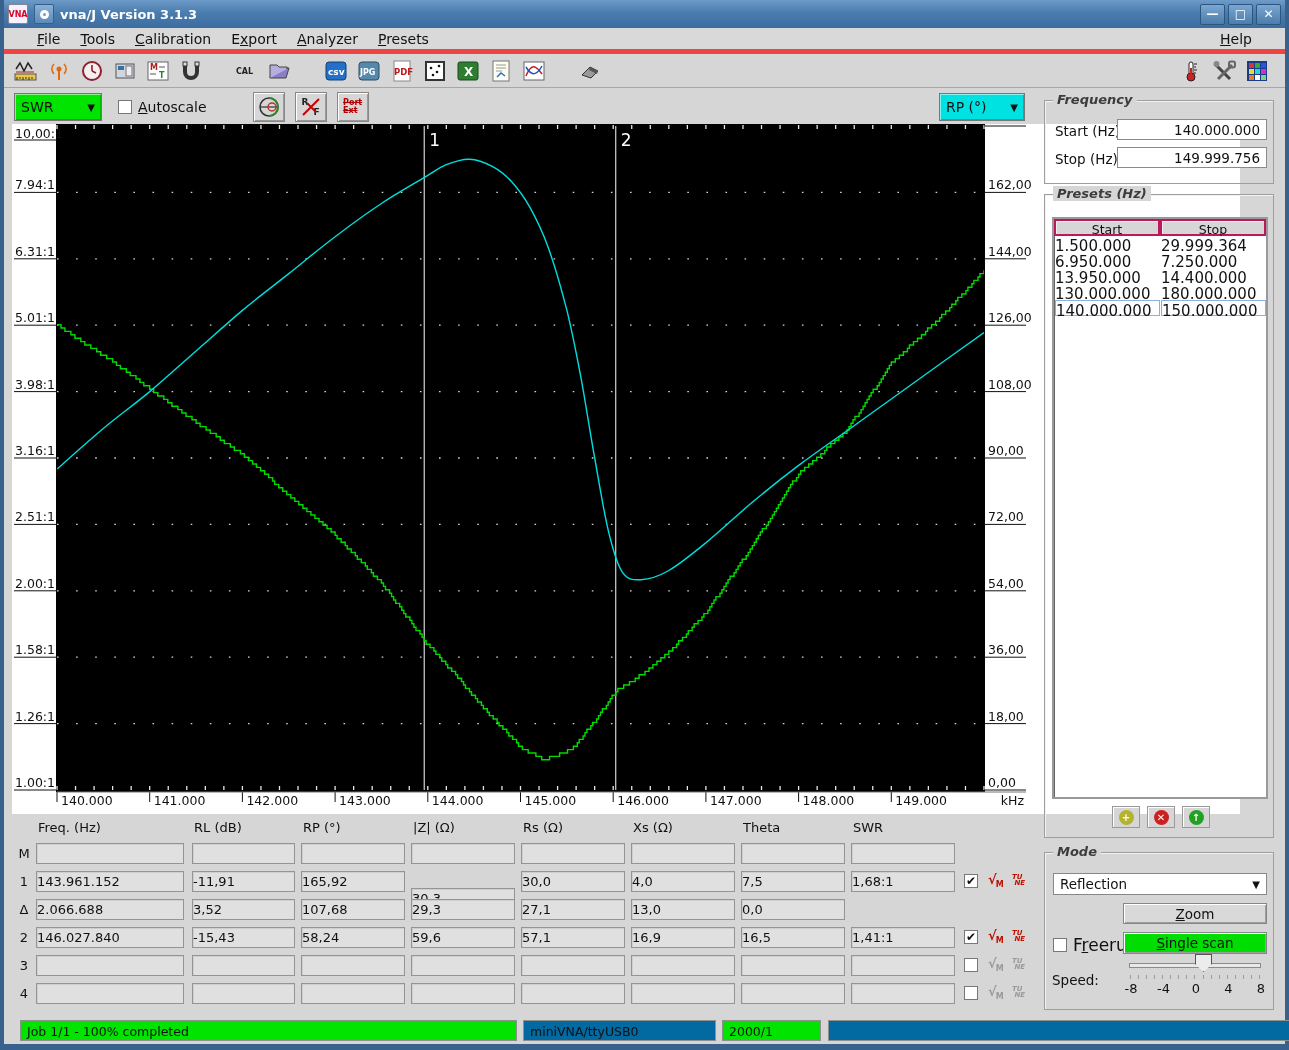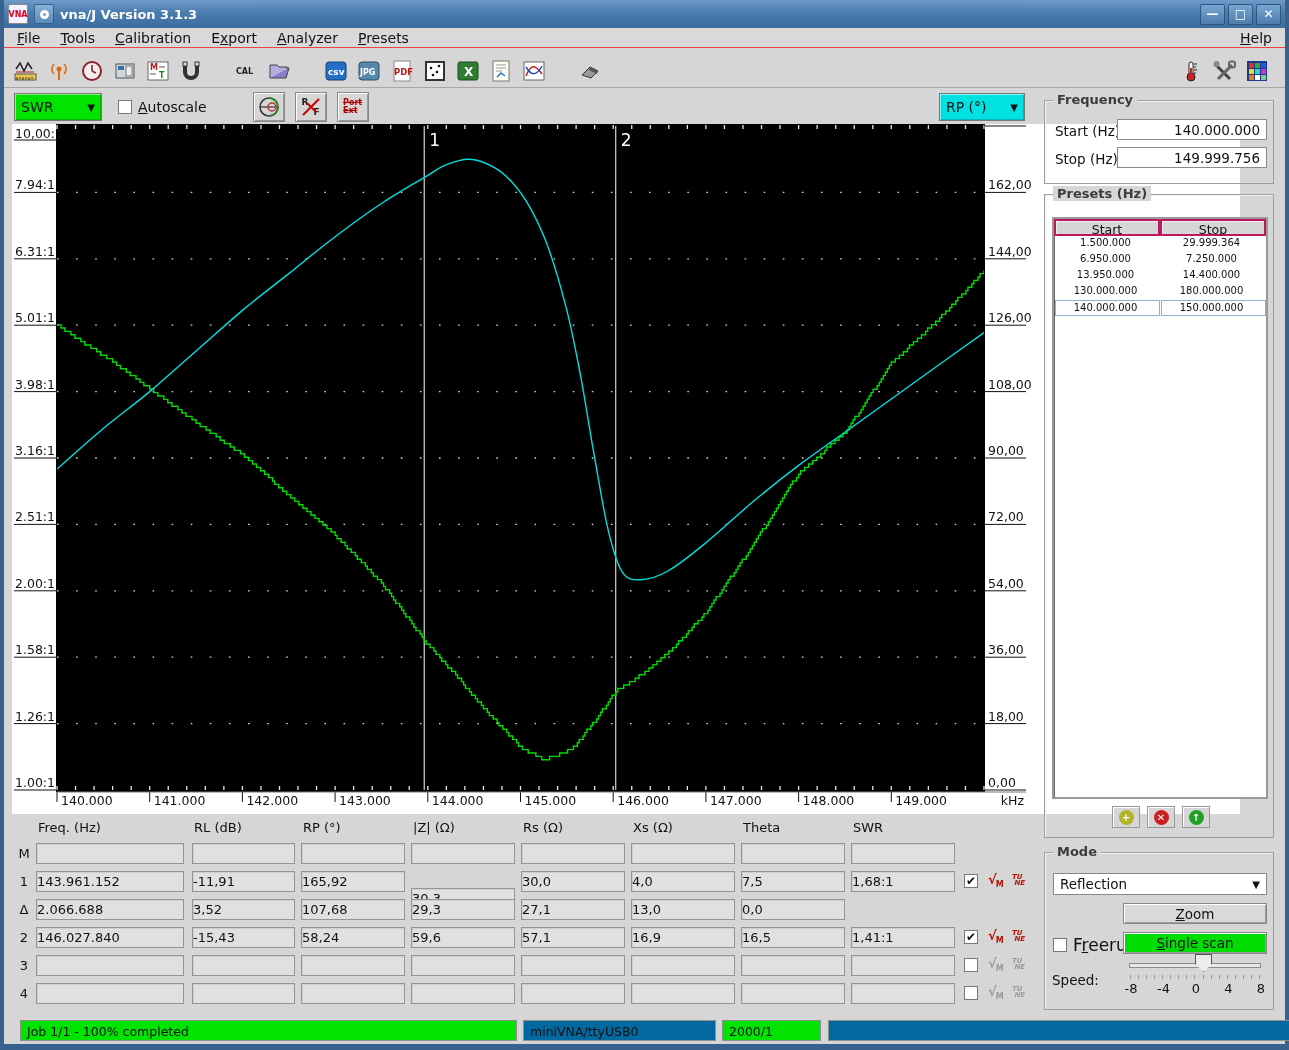--- a/index.html
+++ b/index.html
@@ -12,22 +12,22 @@
     background:linear-gradient(#6d9bc9,#4a7cae 45%,#3d6da0); display:flex; align-items:center; gap:6px; padding:0 4px; }
   #titlebar .ticon { width:20px; height:20px; display:flex; align-items:center; justify-content:center; }
   #app-logo { background:#f4f2ff; border:1px solid #888; border-radius:2px; font-size:8px; font-weight:bold; color:#d02; }
   #menu-btn { background:linear-gradient(#89b1d8,#5d8cba); border:1px solid #36608c; border-radius:2px; }
   #menu-btn .ring { width:9px; height:9px; border:3px solid #fff; border-radius:50%; }
   #title-text { color:#fff; font-weight:bold; font-size:13px; flex:1; }
   .winbtn { width:25px; height:21px; border:1px solid #2d567f; border-radius:2px; margin-left:3px;
     background:linear-gradient(#7aa6d2,#4c7dab); color:#fff; font-size:12px; font-weight:bold;
     display:flex; align-items:center; justify-content:center; }
   
-  #menubar { position:absolute; left:0; top:28px; right:0; height:20px; background:#d9d9d9;
-    border-bottom:1px solid #ef4444; display:flex; align-items:center; padding:0 4px; gap:2px; font-size:14px; }
+  #menubar { position:absolute; left:0; top:28px; right:0; height:26px; background:#d9d9d9;
+    border-bottom:5px solid #ef4444; display:flex; align-items:center; padding:0 24px; gap:2px; font-size:14px; }
   .menu-item { padding:2px 9px; } .menu-item u { text-decoration:underline; }
   #menu-help { margin-left:auto; }
   
   #toolbar { position:absolute; left:0; top:54px; right:0; height:34px; background:#d6d6d6;
     border-bottom:1px solid #a6a6a6; display:flex; align-items:center; padding:0 10px; gap:9px; }
   .tb-icon { width:24px; height:24px; display:flex; align-items:center; justify-content:center; }
   .tb-gap { width:14px; } #tb-right { margin-left:auto; display:flex; gap:9px; margin-right:6px; }
   
   #ctrlrow { position:absolute; left:8px; top:90px; width:1027px; height:34px; background:#d6d6d6;
     display:flex; align-items:center; }
@@ -52,31 +52,31 @@
   .mk-rowlabel { position:absolute; width:20px; text-align:center; font-size:13px; }
   .ifield { position:absolute; height:21px; background:#e0e0e0; border:1px solid #949494;
     box-shadow:inset 1px 1px 0 #cfcfcf; text-align:left; padding:2px 5px 4px 0; font-size:13px; }
   .mk-cb { position:absolute; } 
   .sqrtm { position:absolute; width:20px; height:18px; font-weight:bold; }
   .sqrtm .r1 { font-size:13px; } .sqrtm .r2 { font-size:8px; position:relative; top:3px; left:-1px; }
   .tune { position:absolute; width:20px; height:18px; font-size:7px; font-weight:bold; line-height:6px; font-style:italic; }
   .red { color:#bb1100; } .dim { color:#9a9a9a; }
   
   .gbox { position:absolute; border:1px solid #9e9e9e; box-shadow:inset 1px 1px 0 #f2f2f2; }
-  .gtitle { position:absolute; top:-9px; left:8px; background:#d6d6d6; padding:0 4px; font-weight:bold; color:#3c3c3c; }
+  .gtitle { position:absolute; top:-9px; left:8px; background:#d6d6d6; padding:0 4px; font-weight:bold; color:#3c3c3c;font-style:italic; }
   #freq-box { left:1040px; top:100px; width:230px; height:84px; }
   .freq-label { position:absolute; left:10px; font-size:13.5px; }
   .wfield { position:absolute; background:#fff; border:1px solid #8a8a8a; height:21px;
     text-align:right; padding:2px 6px 0 0; font-size:13.5px; }
   #presets-box { left:1040px; top:194px; width:230px; height:644px; }
   #preset-table { position:absolute; left:7px; top:22px; width:216px; height:582px; background:#fff;
     border:2px solid #999; box-shadow:inset 1px 1px 0 #666; }
   .ph-cell { position:absolute; top:0; height:17px; background:#d6d6d6; border:2px solid #be185d;
     box-shadow:inset 1px 1px 0 #f0f0f0; text-align:center; font-size:12.5px; padding-top:1px; }
-  .p-cell { position:absolute; height:16px; font-size:10px; text-align:center; padding:1px 4px 0 0; background:#fff; }
+  .p-cell { position:absolute; height:16px; font-size:15px; text-align:left; padding:1px 4px 0 0; background:#fff; }
   .p-cell.sel { border:1px solid #8ab0dc; background:#fdfdff; }
   .round-btn { position:absolute; width:28px; height:22px; background:#d6d6d6; border:1px solid #999;
     box-shadow:inset 1px 1px 0 #fff; display:flex; align-items:center; justify-content:center; }
   .ball { width:15px; height:15px; border-radius:50%; color:#fff; font-size:10px; font-weight:bold;
     display:flex; align-items:center; justify-content:center; line-height:15px; }
   #mode-box { left:1040px; top:852px; width:230px; height:158px; }
   #mode-select { position:absolute; left:8px; top:20px; width:214px; height:22px; background:#fff;
     border:1px solid #888; display:flex; align-items:center; justify-content:space-between; padding:0 6px; font-size:13.5px; }
   .btn { position:absolute; background:#d9d9d9; border:1px solid #868686;
     box-shadow:inset 1px 1px 0 #fff, inset -1px -1px 0 #9e9e9e; display:flex; align-items:center; justify-content:center; font-size:13.5px; }

